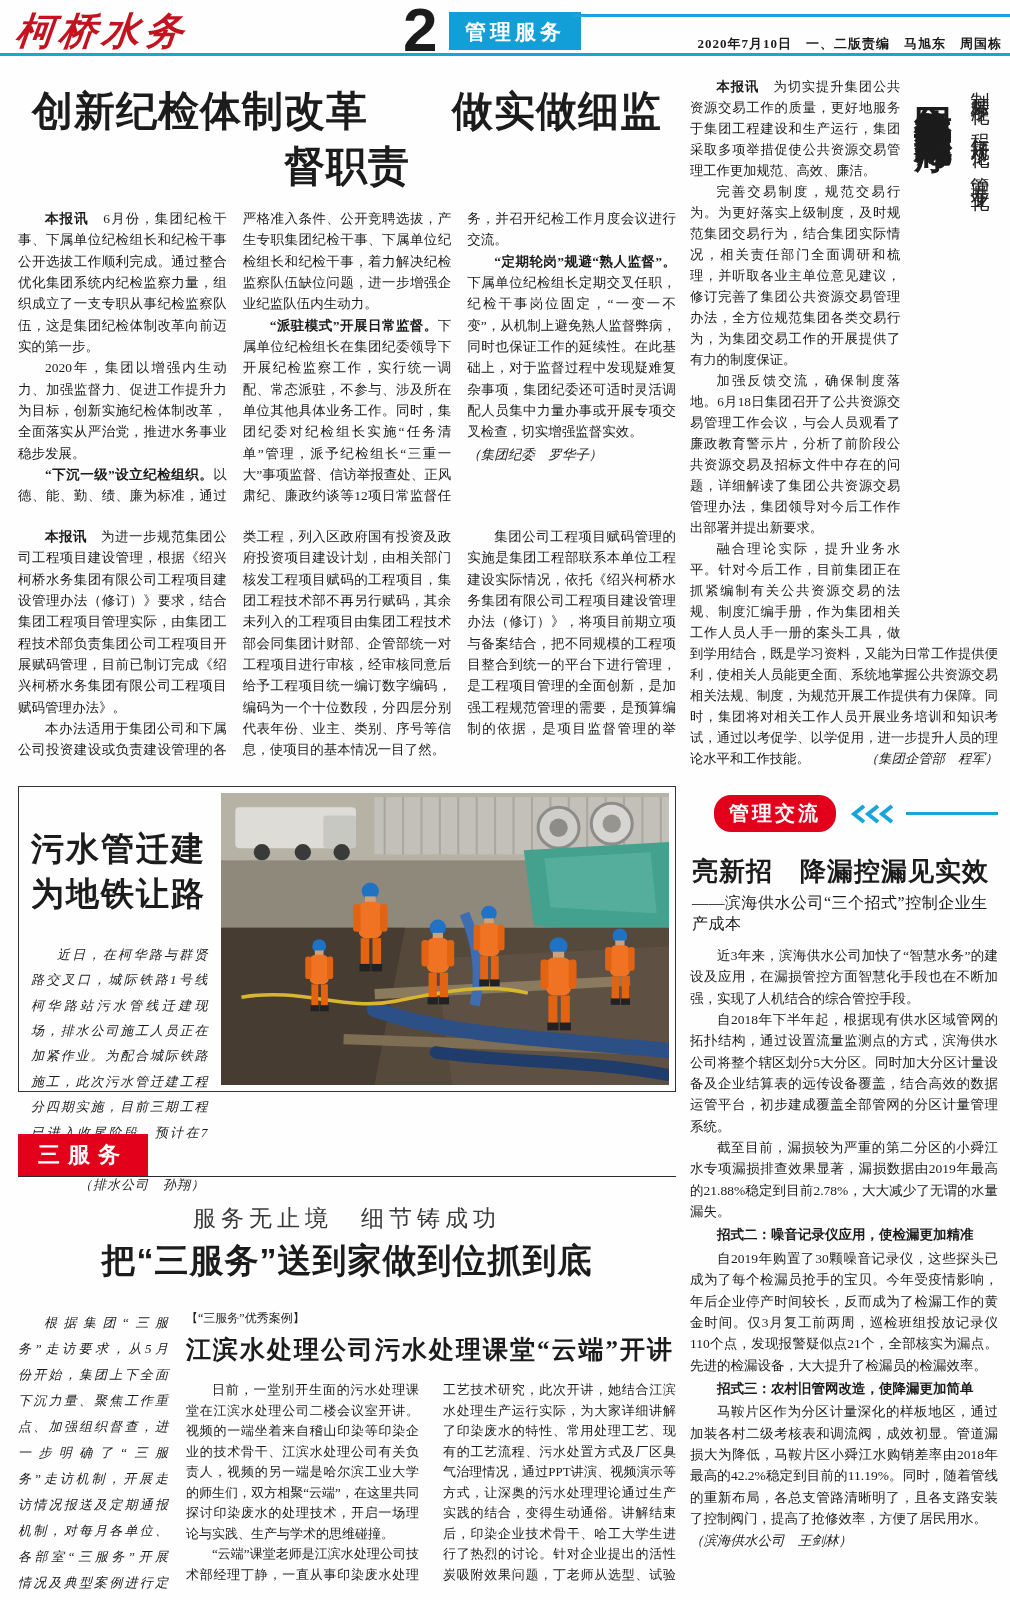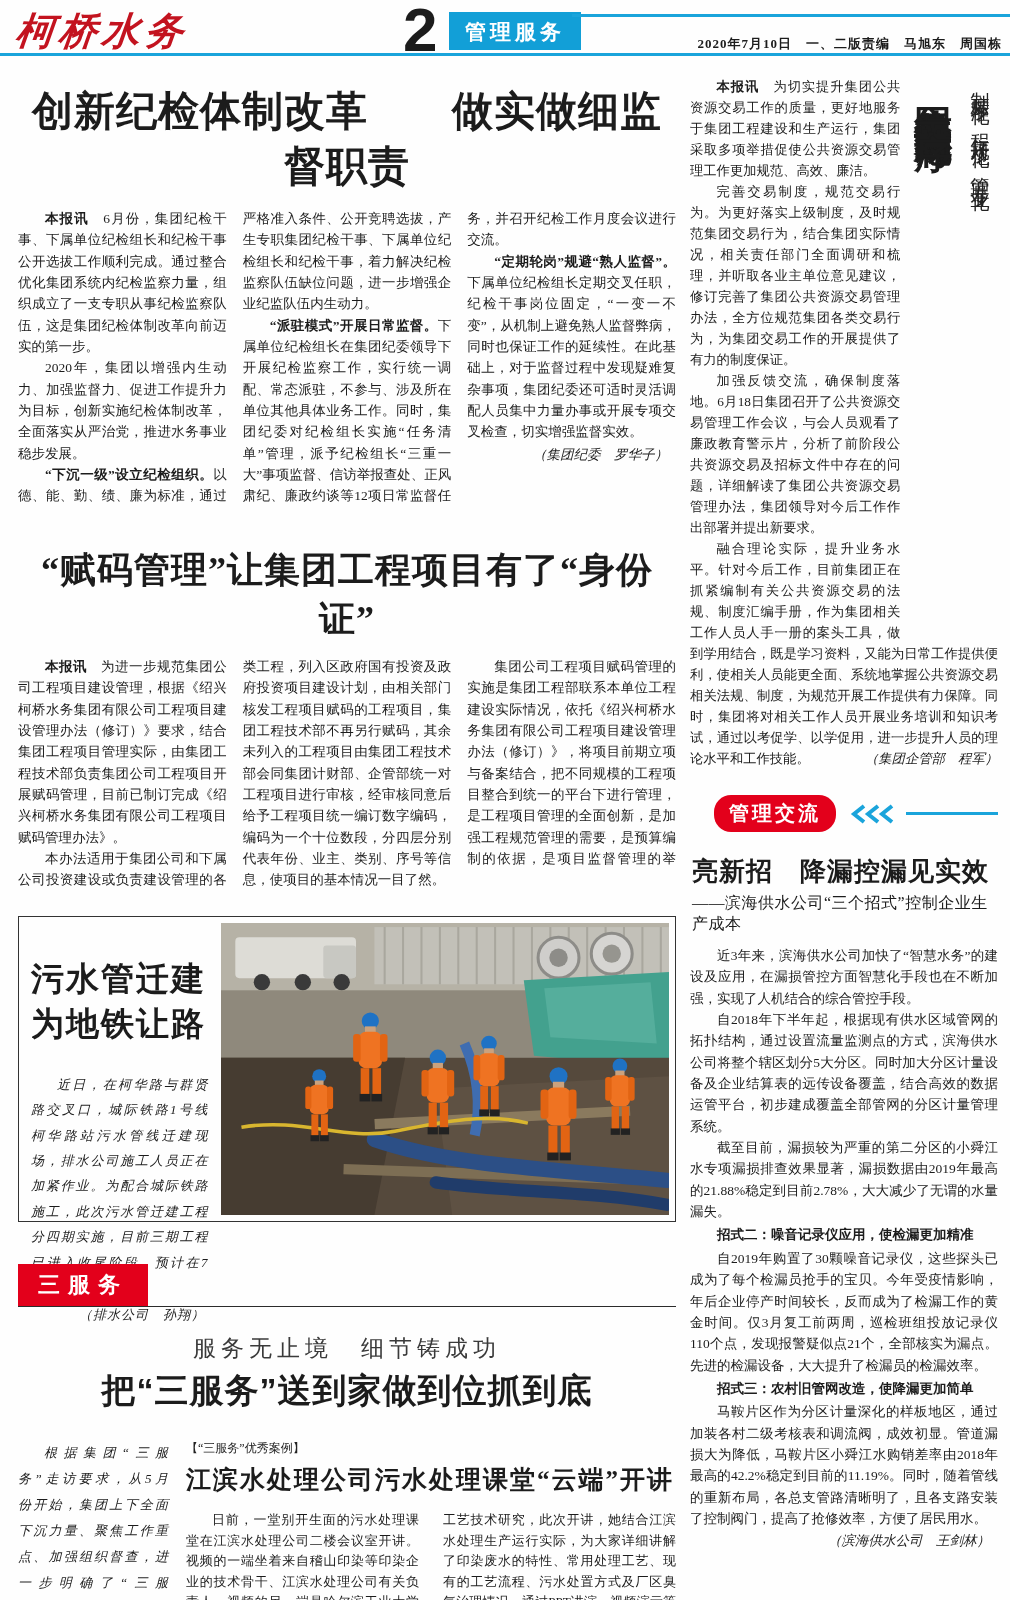--- a/index.html
+++ b/index.html
@@ -21,21 +21,21 @@
   .rule-main{position:absolute;left:0;top:53px;width:1010px;height:3px;background:#1aa4db;}
 
   
   .left-zone{position:absolute;left:18px;top:72px;width:658px;}
   .right-zone{position:absolute;left:690px;top:76px;width:308px;}
 
   
   p.para{margin:0;text-indent:2em;text-align:justify;line-height:1.58;}
   p.sub-head{margin:2px 0;text-indent:2em;font-weight:700;
         font-family:"Liberation Sans","DejaVu Sans",sans-serif;line-height:1.6;}
-  p.byline{margin:3px 8px 0 0;text-align:right;font-style:italic;}
+  p.byline{margin:3px 8px 0 0;font-style:italic;}
   .inline-byline{float:right;font-style:italic;}
 
   
   .a1-headline{margin:12px 0 14px 0;text-align:center;font-size:41px;font-weight:900;letter-spacing:1px;}
   .a1-body{height:318px;column-count:3;column-gap:16px;column-fill:auto;font-size:13.5px;overflow:hidden;}
   .a2-headline{margin:20px 0 12px 0;text-align:center;font-size:36px;font-weight:900;letter-spacing:1px;}
   .a2-body{height:244px;column-count:3;column-gap:16px;column-fill:auto;font-size:13.5px;overflow:hidden;}
 
   
   .ra{font-size:13.3px;}
@@ -105,21 +105,20 @@
           <p class="para"><b>本报讯　</b>6月份，集团纪检干事、下属单位纪检组长和纪检干事公开选拔工作顺利完成。通过整合优化集团系统内纪检监察力量，组织成立了一支专职从事纪检监察队伍，这是集团纪检体制改革向前迈实的第一步。</p>
           <p class="para">2020年，集团以增强内生动力、加强监督力、促进工作提升力为目标，创新实施纪检体制改革，全面落实从严治党，推进水务事业稳步发展。</p>
           <p class="para"><b>“下沉一级”设立纪检组织。</b>以德、能、勤、绩、廉为标准，通过严格准入条件、公开竞聘选拔，产生专职集团纪检干事、下属单位纪检组长和纪检干事，着力解决纪检监察队伍缺位问题，进一步增强企业纪监队伍内生动力。</p>
           <p class="para"><b>“派驻模式”开展日常监督。</b>下属单位纪检组长在集团纪委领导下开展纪检监察工作，实行统一调配、常态派驻，不参与、涉及所在单位其他具体业务工作。同时，集团纪委对纪检组长实施“任务清单”管理，派予纪检组长“三重一大”事项监督、信访举报查处、正风肃纪、廉政约谈等12项日常监督任务，并召开纪检工作月度会议进行交流。</p>
           <p class="para"><b>“定期轮岗”规避“熟人监督”。</b>下属单位纪检组长定期交叉任职，纪检干事岗位固定，“一变一不变”，从机制上避免熟人监督弊病，同时也保证工作的延续性。在此基础上，对于监督过程中发现疑难复杂事项，集团纪委还可适时灵活调配人员集中力量办事或开展专项交叉检查，切实增强监督实效。</p>
           <p class="byline">（集团纪委　罗华子）</p>
         </div>
     </div>
 
     <div>
-      <div class="a2-headline">“赋码管理”让集团工程项目有了“身份证”</div>
       <div class="a2-body">
           <p class="para"><b>本报讯　</b>为进一步规范集团公司工程项目建设管理，根据《绍兴柯桥水务集团有限公司工程项目建设管理办法（修订）》要求，结合集团工程项目管理实际，由集团工程技术部负责集团公司工程项目开展赋码管理，目前已制订完成《绍兴柯桥水务集团有限公司工程项目赋码管理办法》。</p>
           <p class="para">本办法适用于集团公司和下属公司投资建设或负责建设管理的各类工程，列入区政府国有投资及政府投资项目建设计划，由相关部门核发工程项目赋码的工程项目，集团工程技术部不再另行赋码，其余未列入的工程项目由集团工程技术部会同集团计财部、企管部统一对工程项目进行审核，经审核同意后给予工程项目统一编订数字编码，编码为一个十位数段，分四层分别代表年份、业主、类别、序号等信息，使项目的基本情况一目了然。</p>
           <p class="para">集团公司工程项目赋码管理的实施是集团工程部联系本单位工程建设实际情况，依托《绍兴柯桥水务集团有限公司工程项目建设管理办法（修订）》，将项目前期立项与备案结合，把不同规模的工程项目整合到统一的平台下进行管理，是工程项目管理的全面创新，是加强工程规范管理的需要，是预算编制的依据，是项目监督管理的举措，对进一步提升集团工程管理水平有积极的促进作用。</p>
         </div>
     </div>
 
     <div class="photo-box">
       <div class="photo-text">
         <div class="photo-title">

